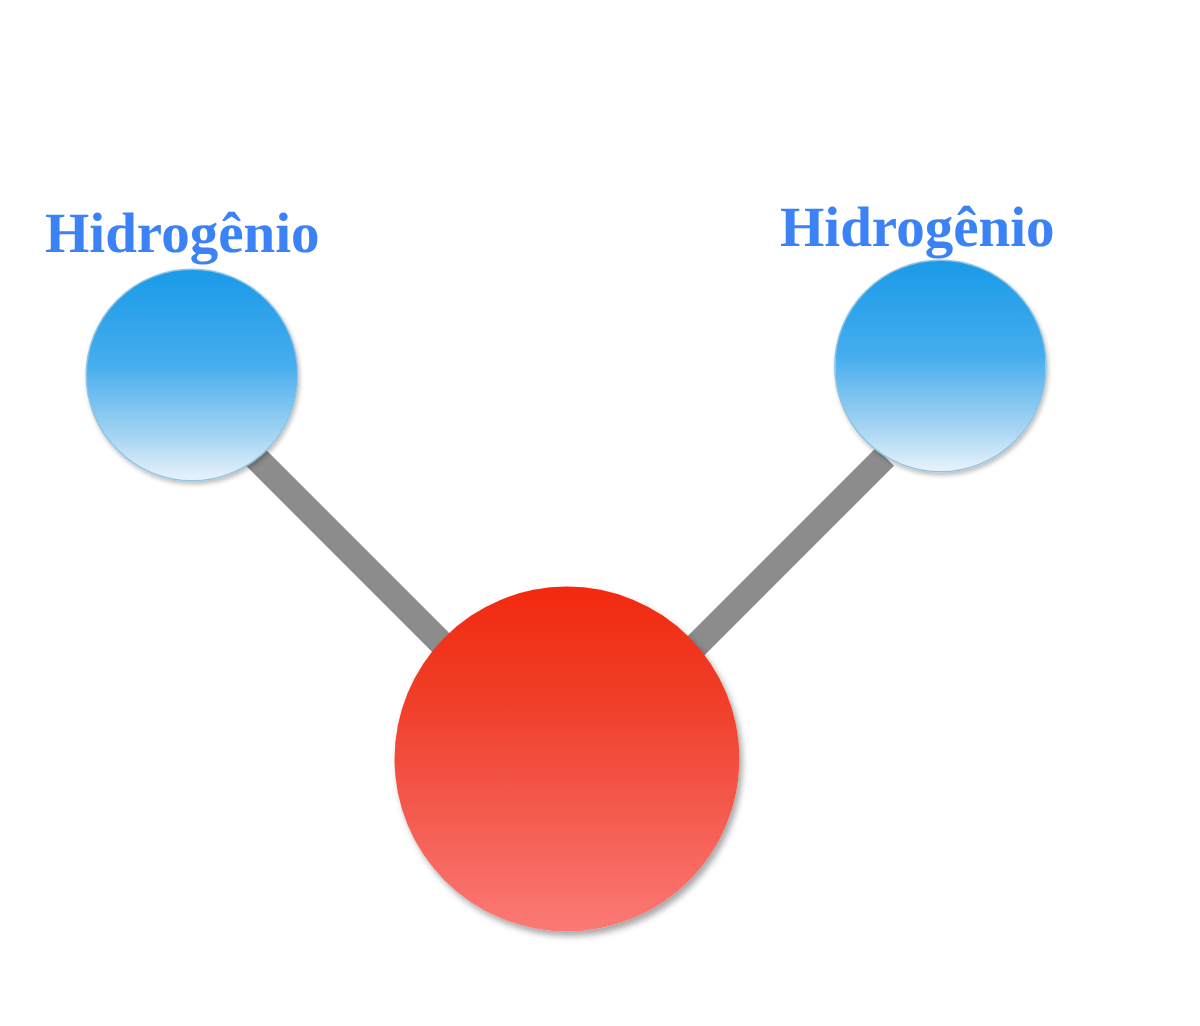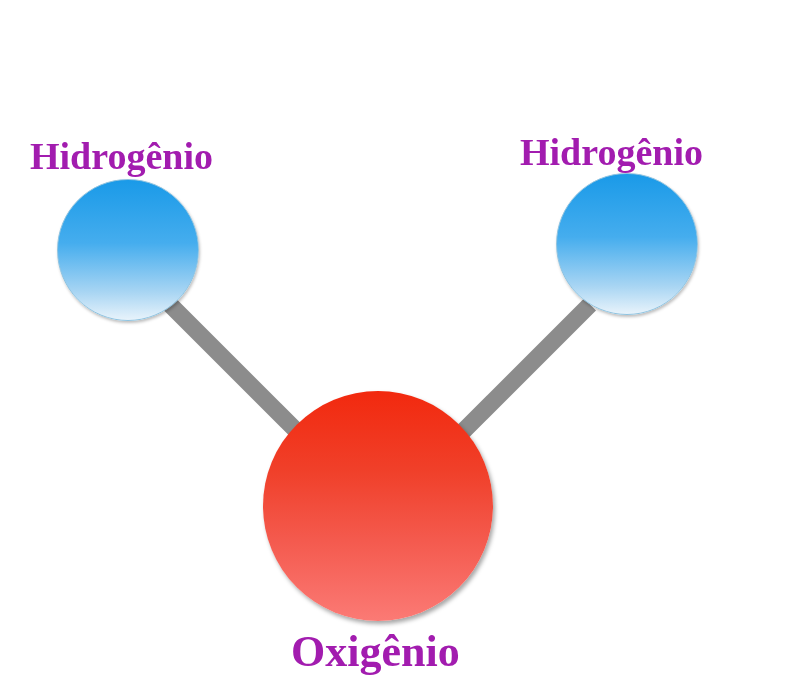--- a/index.html
+++ b/index.html
@@ -2,33 +2,32 @@
 <html><head>
   <meta charset="utf-8">
   <style>
     html, body { margin:0; padding:0; background:#ffffff; }
     body { width:800px; height:684px; position:relative; overflow:hidden; font-family:"DejaVu Serif", serif; }
     .stage { position:absolute; left:0; top:0; width:800px; height:684px; }
     .bond { position:absolute; background:#8c8c8c; height:17px; transform-origin:0 50%; }
     .atom { position:absolute; border-radius:50%; }
     .h-atom { width:142px; height:142px; background:linear-gradient(to bottom,#1a9ae8 0%,#45adee 45%,#a8d5f3 80%,#e8f3fb 100%); border:1px solid #8fc3e0; box-shadow:1px 2px 3px rgba(0,0,0,0.25); box-sizing:border-box; }
     .o-atom { width:230px; height:230px; background:linear-gradient(to bottom,#f2290e 0%,#f0402a 35%,#f45a4e 65%,#fb7a75 100%); box-shadow:2px 3px 4px rgba(0,0,0,0.35); }
-    .label { position:absolute; color:#a21caf; font-weight:bold; white-space:nowrap; font-family:"Liberation Serif", serif; }
+    .label { position:absolute; color:#3b82f6; font-weight:bold; white-space:nowrap; font-family:"Liberation Serif", serif; }
     .h-label { font-size:38px; }
     .o-label { font-size:44px; }
   </style>
 </head>
 <body>
 
 <div class="stage">
 
   <div class="bond" style="left:170px; top:296px; width:185px; transform:rotate(45deg);"></div>
   <div class="bond" style="left:590px; top:296px; width:185px; transform:rotate(135deg);"></div>
 
   <div class="atom h-atom" style="left:57px; top:179px;"></div>
   <div class="atom h-atom" style="left:556px; top:173px;"></div>
 
   <div class="atom o-atom" style="left:263px; top:391px;"></div>
 
   <div class="label h-label" style="left:30px; top:134px;">Hidrogênio</div>
   <div class="label h-label" style="left:520px; top:130px;">Hidrogênio</div>
-  <div class="label o-label" style="left:291px; top:626px;">Oxigênio</div>
 </div>
 
 </body></html>

